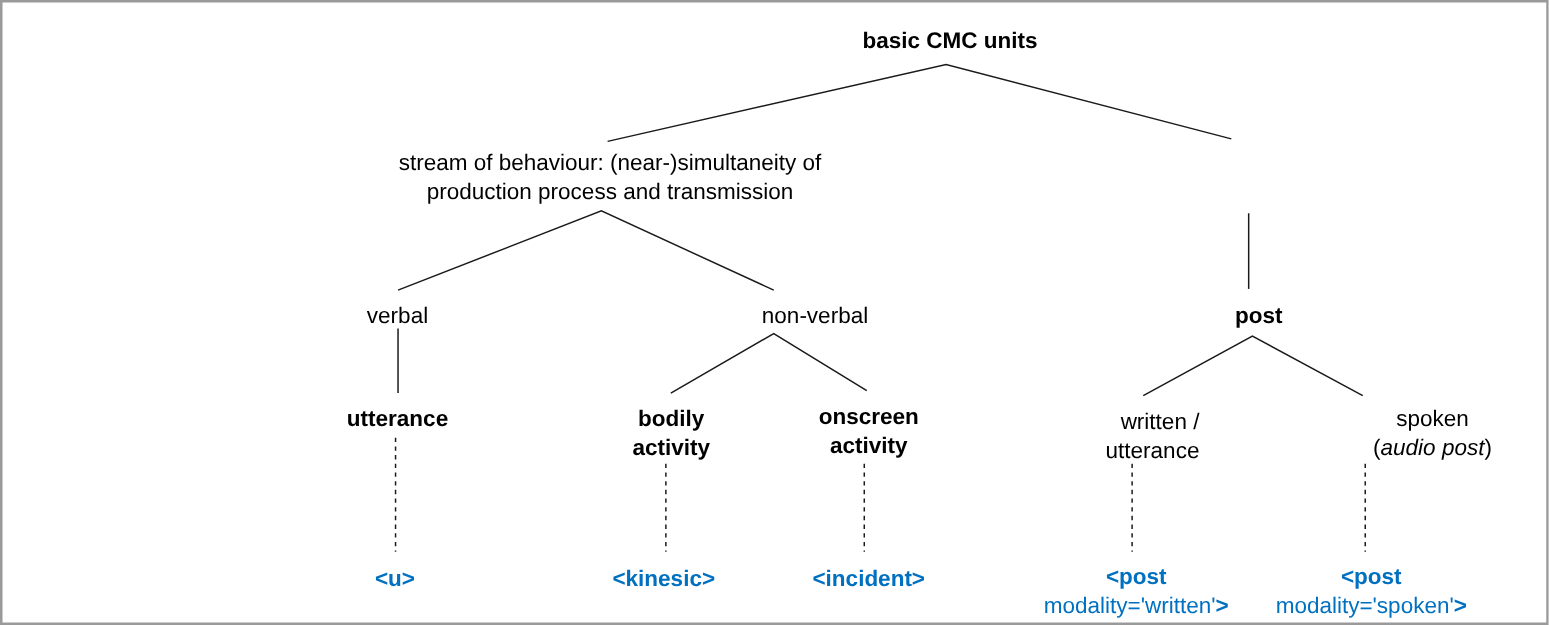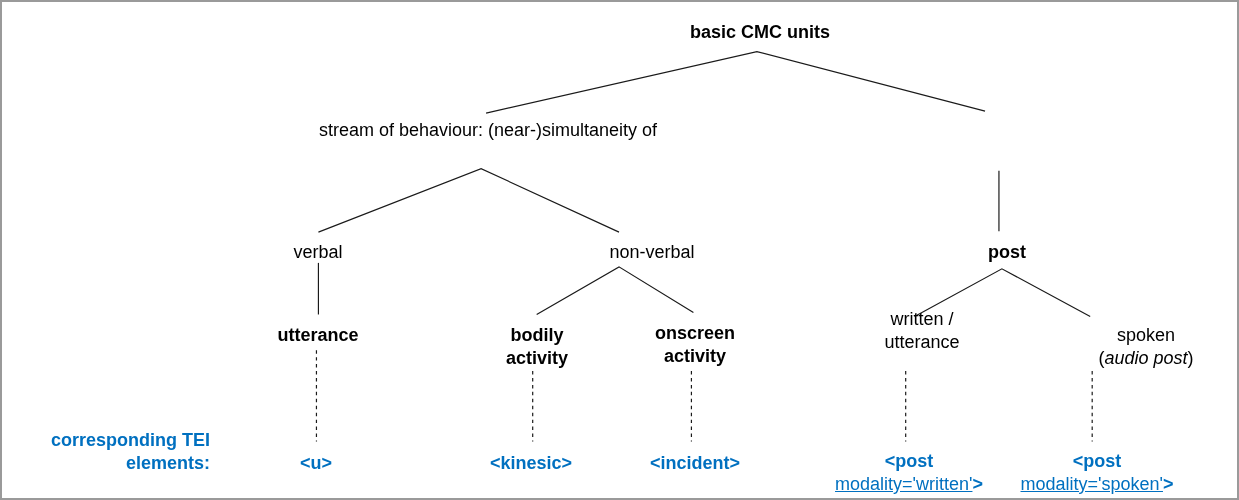--- a/index.html
+++ b/index.html
@@ -24,21 +24,21 @@
   .node{
     position:absolute;
     transform:translateX(-50%);
     text-align:center;
     white-space:nowrap;
     font-size:18px;
     line-height:23px;
   }
   .bold{font-weight:bold;}
   .blue{color:var(--tei-blue);font-weight:bold;}
-  .blue .attr{font-weight:normal;text-decoration:underline;}
+  .blue .attr{font-weight:normal;}
   .it{font-style:italic;}
   #tei-caption{
     position:absolute;
     right:1027px;top:427px;
     text-align:right;
     white-space:nowrap;
     font-size:18px;line-height:23px;
     font-weight:bold;
     color:var(--tei-blue);
   }
@@ -66,48 +66,45 @@
     <line class="dash" x1="532" y1="372" x2="532" y2="443"></line>
     <line class="dash" x1="692" y1="372" x2="692" y2="443"></line>
     <line class="dash" x1="908" y1="372" x2="908" y2="443"></line>
     <line class="dash" x1="1096" y1="372" x2="1096" y2="443"></line>
   </svg>
 
   <div class="node bold" style="left:758px;top:19px;">basic CMC units</div>
 
   <div class="node" style="left:486px;top:117px;">
     <div>stream of behaviour: (near-)simultaneity of</div>
+    <div>production process and transmission</div>
   </div>
 
   <div class="node" style="left:316px;top:239px;">verbal</div>
   <div class="node" style="left:650px;top:239px;">non-verbal</div>
   <div class="node bold" style="left:1005px;top:239px;">post</div>
 
   <div class="node bold" style="left:316px;top:322px;">utterance</div>
   <div class="node bold" style="left:535px;top:322px;">
     <div>bodily</div>
     <div>activity</div>
   </div>
   <div class="node bold" style="left:693px;top:320px;">
     <div>onscreen</div>
     <div>activity</div>
   </div>
-  <div class="node" style="left:920px;top:306px;">
+  <div class="node" style="left:920px;top:324px;text-align:right;">
     <div>written /</div>
     <div>utterance</div>
   </div>
   <div class="node" style="left:1144px;top:322px;">
     <div>spoken</div>
     <div><span>(</span><span class="it">audio post</span><span>)</span></div>
   </div>
 
-  <div id="tei-caption">
-    <div>corresponding TEI</div>
-    <div>elements:</div>
-  </div>
 
   <div class="node blue" style="left:314px;top:450px;">&lt;u&gt;</div>
   <div class="node blue" style="left:529px;top:450px;">&lt;kinesic&gt;</div>
   <div class="node blue" style="left:693px;top:450px;text-align:center;">&lt;incident&gt;</div>
 
   <div class="node blue" style="left:907px;top:448px;">
     <div>&lt;post</div>
     <div><span class="attr">modality='written'</span><span>&gt;</span></div>
   </div>
   <div class="node blue" style="left:1095px;top:448px;">

